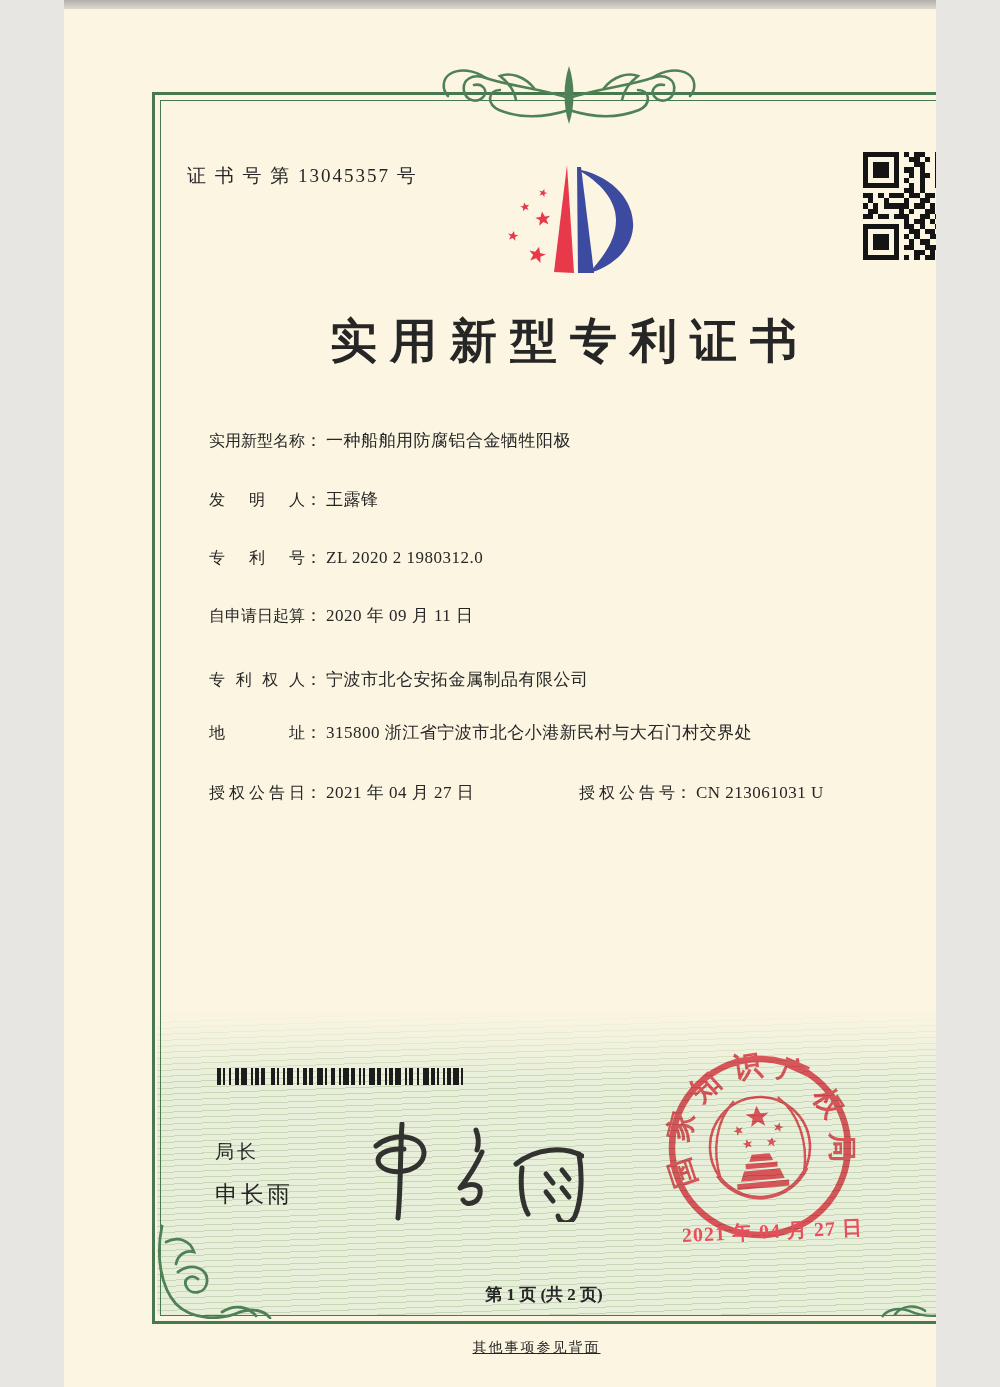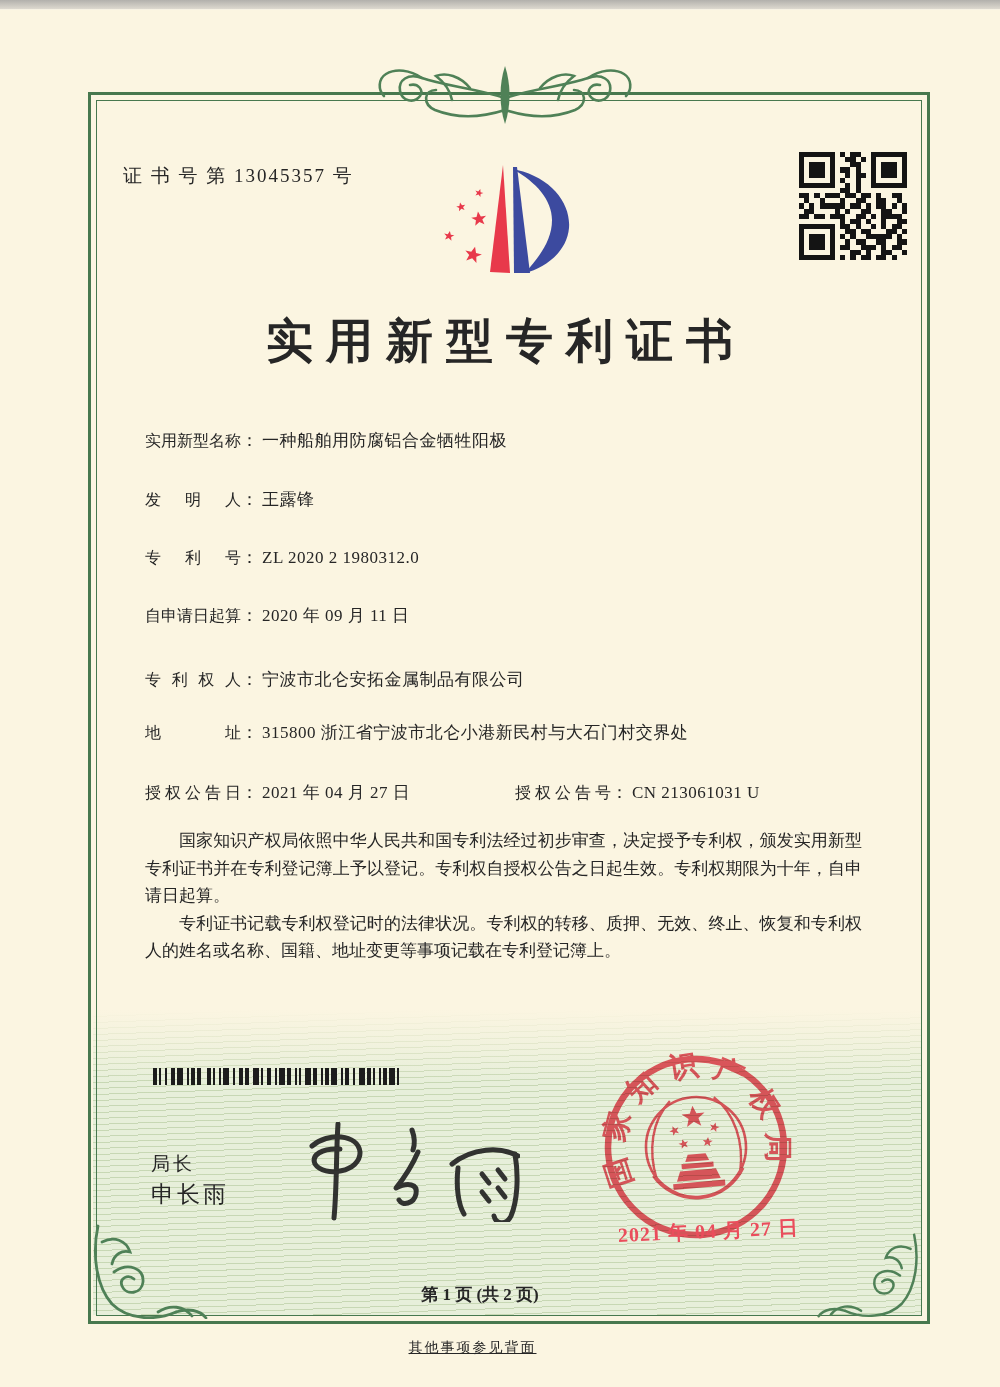--- a/index.html
+++ b/index.html
@@ -3,21 +3,21 @@
 <meta charset="utf-8">
 <style>
   :root{
     --paper:#fbf5e1; --border-green:#47784e; --ornament-green:#4f8157;
     --wave-green:#b9cfa3; --green-fill:#e7efda; --text:#262626;
     --seal-red:#ea4d5c; --logo-red:#e8394b; --logo-blue:#3c4a9f;
     --qr-black:#141414; --barcode-black:#1c1c1c;
   }
   html,body{margin:0;padding:0;background:#e8e6e2;}
   .page{
-    position:relative;width:1000px;height:1387px;margin:0 auto;
+    position:relative;width:872px;height:1387px;margin:0 auto;
     background:var(--paper);overflow:hidden;
     font-family:"Liberation Serif","DejaVu Serif",serif;color:var(--text);
   }
   .scan-edge{position:absolute;top:0;left:0;right:0;height:9px;
     background:linear-gradient(#b2b0ac,#ddd9cf);border-bottom:1px solid #f7f2e4;z-index:9;}
   
   .frame{position:absolute;left:88px;top:92px;width:836px;height:1226px;
     border:3px solid var(--border-green);z-index:5;pointer-events:none;}
   .frame-inner{position:absolute;inset:5px;border:1.5px solid var(--border-green);}
   
@@ -45,21 +45,21 @@
   
   .paras{position:absolute;left:145px;top:827px;width:717px;z-index:6;
     font-size:17px;line-height:27.5px;text-align:justify;}
   .paras p{margin:0;text-indent:2em;}
   
   .barcode{position:absolute;left:153px;top:1068px;width:247px;height:17px;z-index:6;
     display:flex;align-items:stretch;}
   .barcode .b1{width:2px;background:var(--barcode-black);}
   .barcode .b0{width:2px;}
   
-  .sig-title{position:absolute;left:151px;top:1139px;font-size:19px;letter-spacing:3px;z-index:6;margin-top:12px;}
+  .sig-title{position:absolute;left:151px;top:1139px;font-size:19px;letter-spacing:3px;z-index:6;}
   .sig-name{position:absolute;left:151px;top:1179px;font-size:23px;letter-spacing:3px;z-index:6;}
   .sig-svg{position:absolute;left:300px;top:1122px;z-index:6;}
   
   .seal{position:absolute;left:596px;top:1047px;z-index:8;transform:rotate(-5deg);
     mix-blend-mode:multiply;opacity:.93;}
   .seal-date{position:absolute;left:616px;top:1218px;width:185px;text-align:center;z-index:8;
     color:var(--seal-red);font-size:20px;letter-spacing:1px;transform:rotate(-2.5deg);font-weight:bold;}
   
   .page-no{position:absolute;left:0;top:1283px;width:960px;text-align:center;font-size:17px;z-index:6;font-weight:bold;}
   .back-note{position:absolute;left:0;top:1339px;width:945px;text-align:center;font-size:14px;
@@ -597,24 +597,20 @@
       <span class="f-label">地址</span><span class="f-colon">：</span><span class="f-value">315800 浙江省宁波市北仑小港新民村与大石门村交界处</span>
     </div>
     <div class="field-row" style="top:781px">
       <span class="f-label">授权公告日</span><span class="f-colon">：</span><span class="f-value">2021 年 04 月 27 日</span>
       <span class="grant-pair">
         <span class="f-label">授权公告号</span><span class="f-colon">：</span><span class="f-value">CN 213061031 U</span>
       </span>
     </div>
   </div>
 
-  <div class="paras">
-    <p>国家知识产权局依照中华人民共和国专利法经过初步审查，决定授予专利权，颁发实用新型专利证书并在专利登记簿上予以登记。专利权自授权公告之日起生效。专利权期限为十年，自申请日起算。</p>
-    <p>专利证书记载专利权登记时的法律状况。专利权的转移、质押、无效、终止、恢复和专利权人的姓名或名称、国籍、地址变更等事项记载在专利登记簿上。</p>
-  </div>
 
   <div class="barcode" id="barcode">
       <div class="b1"></div>
       <div class="b1"></div>
       <div class="b0"></div>
       <div class="b1"></div>
       <div class="b0"></div>
       <div class="b0"></div>
       <div class="b1"></div>
       <div class="b0"></div>

